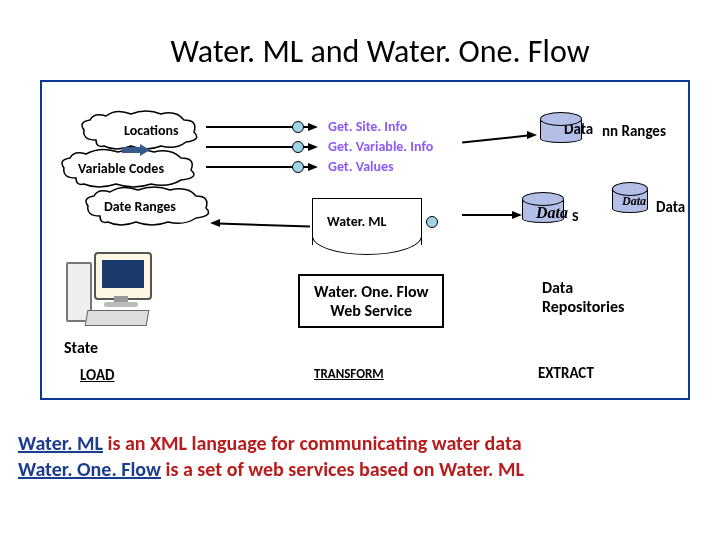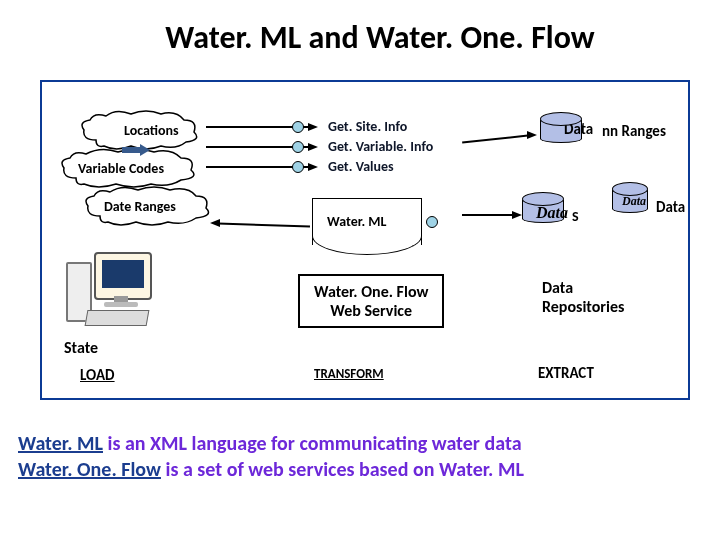--- a/index.html
+++ b/index.html
@@ -6,23 +6,23 @@
     margin: 0;
     font-family: Calibri, Arial, sans-serif;
     background: #fff;
     width: 720px;
     height: 540px;
     position: relative;
     overflow: hidden;
   }
   h1 {
     font-size: 32px;
-    font-weight: bold;
+    font-weight: normal;
     text-align: center;
-    margin: 18px 0 10px;
+    margin: 32px 0 10px;
     color: #000;
     padding-left: 40px;
   }
   .diagram {
     position: absolute;
     left: 40px;
     top: 80px;
     width: 650px;
     height: 320px;
     border: 2px solid #0b3a95;
@@ -77,30 +77,30 @@
   .wfservice {
     position: absolute;
     border: 2px solid #000;
     background: #fff;
     padding: 6px 14px;
     font-weight: bold;
     font-size: 16px;
     text-align: center;
     line-height: 1.2;
   }
-  .ws-list { position:absolute; font-size:14px; font-weight:bold; color:#0f172a; }
+  .ws-list { position:absolute; font-size:14px; font-weight:bold; color:#8b5cf6; }
   .ws-list div { height: 20px; }
   .dot { position:absolute; width:10px; height:10px; border-radius:50%; background:#9fd3e6; border:1px solid #000; }
   .cyl { position:absolute; width:40px; }
   .cyl .top { width:100%; height:12px; border:1px solid #000; border-radius:50%; background:#b3bfe6; position:relative; z-index:2; }
   .cyl .body { width:100%; height:22px; border:1px solid #000; border-top:none; border-radius:0 0 50% 50% / 0 0 20% 20%; background:#b3bfe6; margin-top:-6px; }
   .cyl-label { position:absolute; font-size:12px; font-weight:bold; white-space:nowrap; }
   .label-bold { font-weight:bold; font-size:16px; color:#000; position:absolute; }
   .bottom-text { position:absolute; left:18px; top:430px; font-size:20px; font-weight:bold; color:#1b3d8f; line-height:1.3; }
-  .bottom-text .black { color:#6d28d9; }
+  .bottom-text .black { color:#b91c1c; }
   
   .computer { position:absolute; left:24px; top:170px; width:90px; height:80px; }
   .computer .monitor { position:absolute; left:28px; top:0; width:54px; height:44px; background:#fdf6e3; border:2px solid #555; border-radius:4px; }
   .computer .monitor::after { content:''; position:absolute; left:6px; top:6px; right:6px; bottom:10px; background:#1a3a6b; }
   .computer .stand { position:absolute; left:48px; top:44px; width:14px; height:6px; background:#999; }
   .computer .base { position:absolute; left:38px; top:50px; width:34px; height:5px; background:#bbb; border-radius:2px; }
   .computer .tower { position:absolute; left:0; top:10px; width:22px; height:56px; background:#eee; border:2px solid #777; border-radius:2px; }
   .computer .keyboard { position:absolute; left:20px; top:58px; width:60px; height:14px; background:#ddd; border:1px solid #666; transform: skewX(-10deg); }
 </style>
 </head>

